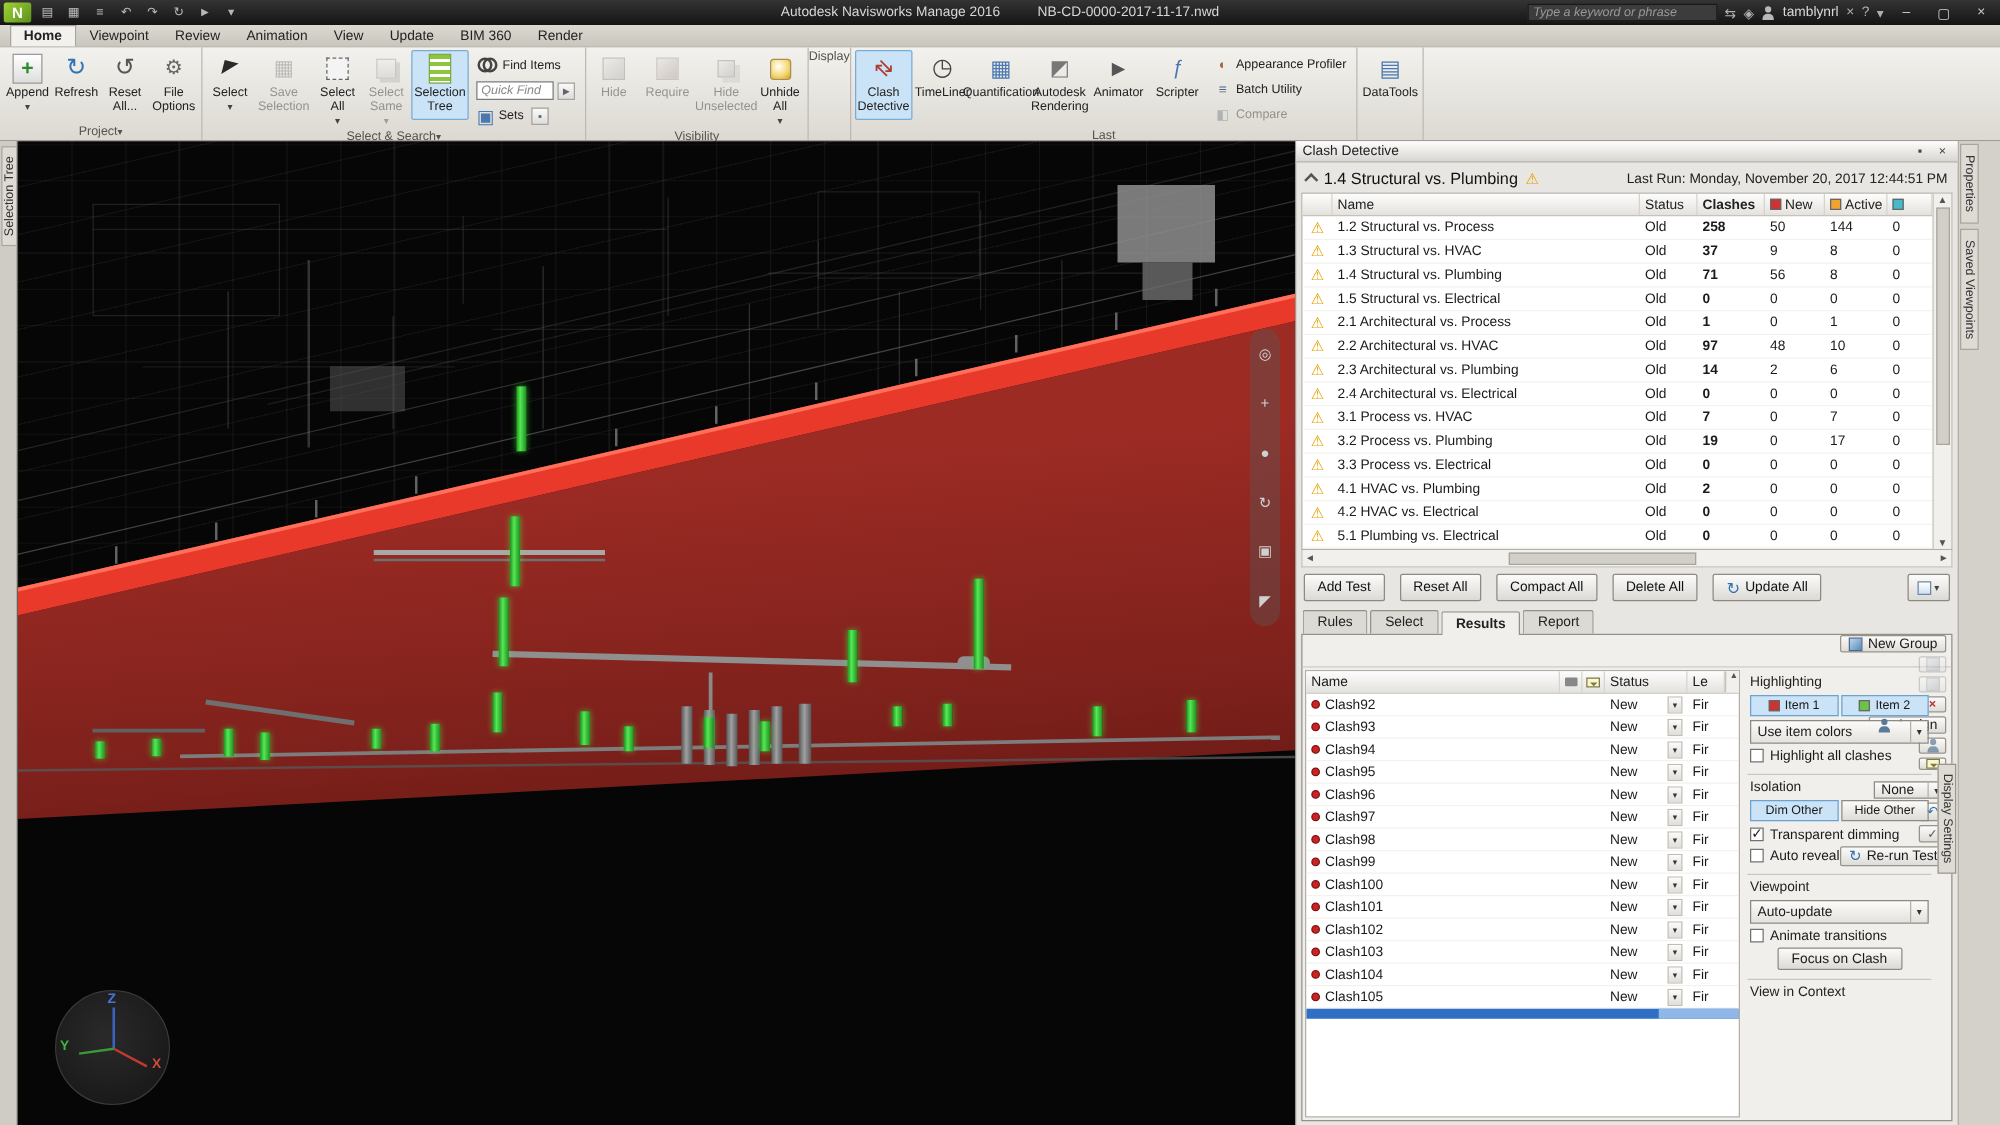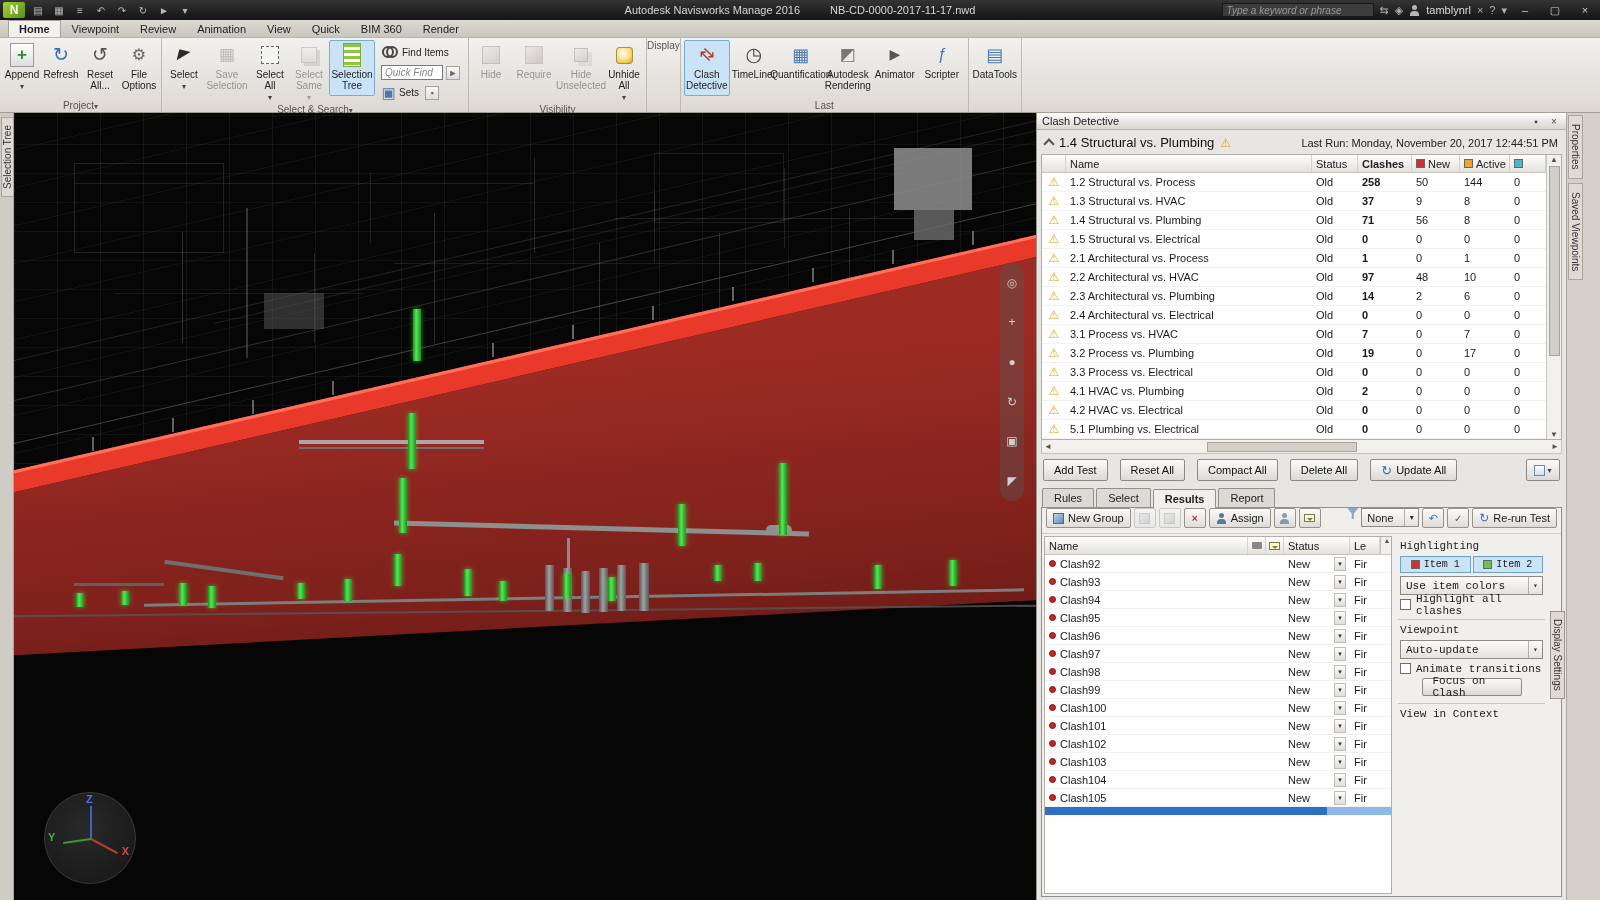--- a/index.html
+++ b/index.html
@@ -148,21 +148,21 @@
 .cd-actions{display:flex;align-items:center;gap:12px;padding:5px 6px;}
 .btn{height:22px;padding:0 10px;background:linear-gradient(#fbfbfa,#dcdad5);border:1px solid #8e8a82;border-radius:2px;display:inline-flex;align-items:center;gap:4px;font-size:11px;color:#111;white-space:nowrap;}
 .ic-upd{color:#2e74b5;font-size:13px;}
 .splitbtn{margin-left:auto;width:34px;justify-content:center;padding:0 4px;gap:2px;}
 .ic-rep{width:11px;height:11px;background:linear-gradient(#fff,#cfe0f0);border:1px solid #6a8aa8;}
 .dda{font-size:8px;color:#444;}
 .cd-tabs{display:flex;gap:2px;padding:2px 5px 0;}
 .ctab{padding:3px 11px;background:#dcdad5;border:1px solid #948f87;border-bottom:none;border-radius:2px 2px 0 0;font-size:11px;color:#222;}
 .ctab.active{background:#f0efec;position:relative;top:1px;font-weight:bold;}
 .cd-content{flex:1;margin:0 4px 3px;border:1px solid #948f87;background:#f0efec;display:flex;flex-direction:column;min-height:0;}
-.res-toolbar{height:26px;display:flex;align-items:flex-start;gap:3px;padding:0 4px;border-bottom:1px solid #cfccc5;}
+.res-toolbar{height:26px;display:flex;align-items:flex-end;gap:3px;padding:0 4px;border-bottom:1px solid #cfccc5;flex-direction:column;}
 .tbtn{height:20px;padding:0 6px;background:linear-gradient(#fbfbfa,#dedcd7);border:1px solid #979389;border-radius:2px;display:inline-flex;align-items:center;gap:4px;font-size:11px;}
 .tbtn-ic{width:22px;padding:0;justify-content:center;}
 .ng-ic{width:11px;height:11px;background:linear-gradient(135deg,#bcd6ee,#5b8ab8);border:1px solid #4a6a90;}
 .asn-ic{width:11px;height:11px;position:relative;}
 .asn-ic::before{content:"";position:absolute;left:3px;top:0;width:5px;height:5px;border-radius:50%;background:#5a7a9a;}
 .asn-ic::after{content:"";position:absolute;left:1px;top:6px;width:9px;height:5px;border-radius:4px 4px 0 0;background:#5a7a9a;}
 .bubble-ic{width:11px;height:8px;border:1px solid #7a7a50;background:#fdf6c8;position:relative;}
 .bubble-ic::after{content:"";position:absolute;left:2px;bottom:-3px;border:3px solid transparent;border-top-color:#7a7a50;}
 .funnel{width:11px;height:11px;background:#8aa8c8;clip-path:polygon(0 0,100% 0,60% 50%,60% 100%,40% 100%,40% 50%);}
 .combo{height:19px;border:1px solid #8e8a82;background:linear-gradient(#fbfbfa,#e4e2dd);display:flex;align-items:center;padding-left:5px;font-size:11px;gap:4px;}
@@ -182,21 +182,21 @@
 .cam-ic{width:10px;height:7px;background:#888;border-radius:1px;position:relative;}
 .cam-ic::after{content:"";position:absolute;right:-3px;top:1px;border:3px solid transparent;border-left-color:#888;}
 .rrow{display:flex;height:18px;align-items:center;border-bottom:1px solid #f3f2ef;font-size:11px;flex:none;}
 .rr{padding:0 4px;overflow:hidden;white-space:nowrap;display:flex;align-items:center;gap:4px;}
 .dot{width:7px;height:7px;border-radius:50%;background:#cc2222;border:1px solid #7a1414;flex:none;}
 .st-dd{margin-left:auto;width:12px;height:14px;display:flex;align-items:center;justify-content:center;border:1px solid #c0bdb5;background:linear-gradient(#fbfbfa,#e0ded9);}
 .st-dd::after{content:"▾";font-size:7px;color:#333;}
 .res-sel{height:8px;background:#2f6fc4;display:flex;flex:none;}
 .res-sel span{margin-left:auto;width:64px;background:#8fb8e8;}
 .settings{flex:1;padding:2px 16px 2px 4px;overflow:hidden;font-size:11px;}
-.sgroup{padding:4px 2px 5px;border-top:1px solid #c9c6c0;font-family:Liberation Mono, monospace;}
+.sgroup{padding:4px 2px 5px;border-top:1px solid #c9c6c0;}
 .sgroup:first-child{border-top:none;}
 .stitle{margin-bottom:4px;color:#222;}
 .srow{display:flex;gap:2px;margin-bottom:3px;align-items:center;}
 .segbtn{flex:1;height:17px;border:1px solid #8e8a82;background:linear-gradient(#fbfbfa,#dedcd7);display:flex;align-items:center;justify-content:center;gap:4px;font-size:10px;}
 .segbtn.active{background:#cbe3f7;border-color:#6da2cf;}
 .chk{display:flex;align-items:center;gap:5px;height:15px;margin:2px 0;}
 .cbox{width:11px;height:11px;background:#fff;border:1px solid #707070;position:relative;flex:none;}
 .cbox.checked::after{content:"✓";position:absolute;top:-3px;left:0;font-size:11px;color:#222;}
 .sbtn{height:18px;padding:0 10px;margin:2px auto;display:flex;align-items:center;justify-content:center;background:linear-gradient(#fbfbfa,#dcdad5);border:1px solid #8e8a82;border-radius:2px;width:100px;font-size:11px;}
 .ds-tab{position:absolute;right:1px;top:498px;writing-mode:vertical-rl;background:#dedbd5;border:1px solid #9a968e;padding:7px 1px;font-size:10px;color:#333;}
@@ -240,21 +240,21 @@
       <div class="rtab active">Home</div>
 
       <div class="rtab">Viewpoint</div>
 
       <div class="rtab">Review</div>
 
       <div class="rtab">Animation</div>
 
       <div class="rtab">View</div>
 
-      <div class="rtab">Quick</div>
+      <div class="rtab">Update</div>
 
       <div class="rtab">BIM 360</div>
 
       <div class="rtab">Render</div>
     </div>
 
   <div class="ribbon">
     <div class="rgroup">
       <div class="rbody">
         <div class="rbtn w38">
@@ -389,20 +389,34 @@
             <span>Autodesk Rendering</span>
           </div>
         <div class="rbtn">
             <span class="ric i-animator"></span>
             <span>Animator</span>
           </div>
         <div class="rbtn">
             <span class="ric i-scripter"></span>
             <span>Scripter</span>
           </div>
+        <div class="smallcol">
+          <div class="srbtn">
+              <span class="sic i-appearance"></span>
+              <span>Appearance Profiler</span>
+            </div>
+          <div class="srbtn">
+              <span class="sic i-batch"></span>
+              <span>Batch Utility</span>
+            </div>
+          <div class="srbtn disabled">
+              <span class="sic i-compare"></span>
+              <span>Compare</span>
+            </div>
+        </div>
       </div>
       <div class="rlabelbar">
           <span class="glabel">Last</span>
         </div>
     </div>
 
     <div class="rgroup">
       <div class="rbody">
         <div class="rbtn">
             <span class="ric i-datatools"></span>
@@ -1050,20 +1064,39 @@
               <div class="combo">
                   <span>Use item colors</span>
                   <span class="dd"></span>
                 </div>
               <label class="chk">
                   <span class="cbox"></span>
                   <span>Highlight all clashes</span>
                 </label>
             </div>
             <div class="sgroup">
+              <div class="stitle">Isolation</div>
+              <div class="srow">
+                <div class="segbtn active">
+                    <span>Dim Other</span>
+                  </div>
+                <div class="segbtn">
+                    <span>Hide Other</span>
+                  </div>
+              </div>
+              <label class="chk">
+                  <span class="cbox checked"></span>
+                  <span>Transparent dimming</span>
+                </label>
+              <label class="chk">
+                  <span class="cbox"></span>
+                  <span>Auto reveal</span>
+                </label>
+            </div>
+            <div class="sgroup">
               <div class="stitle">Viewpoint</div>
               <div class="combo">
                   <span>Auto-update</span>
                   <span class="dd"></span>
                 </div>
               <label class="chk">
                   <span class="cbox"></span>
                   <span>Animate transitions</span>
                 </label>
               <div class="sbtn">Focus on Clash</div>

